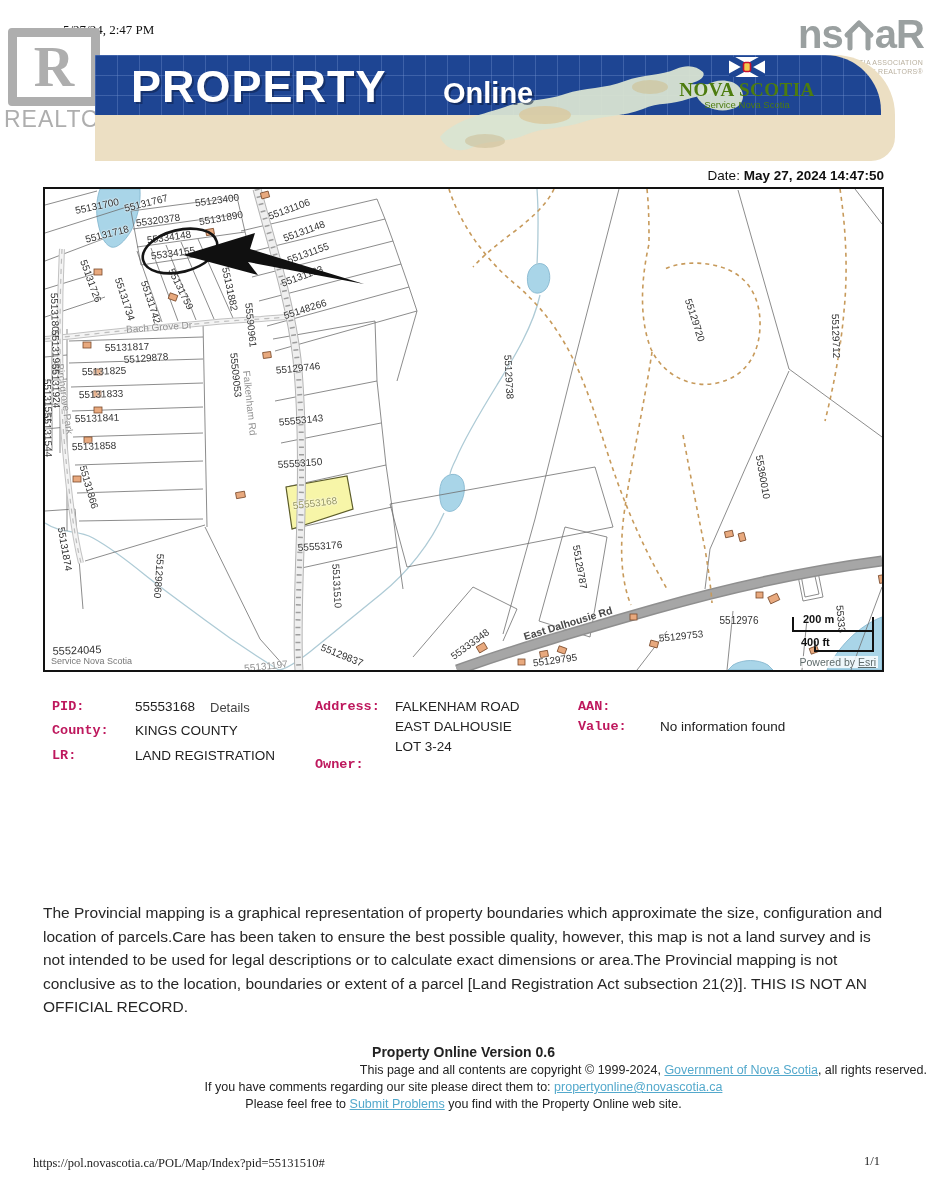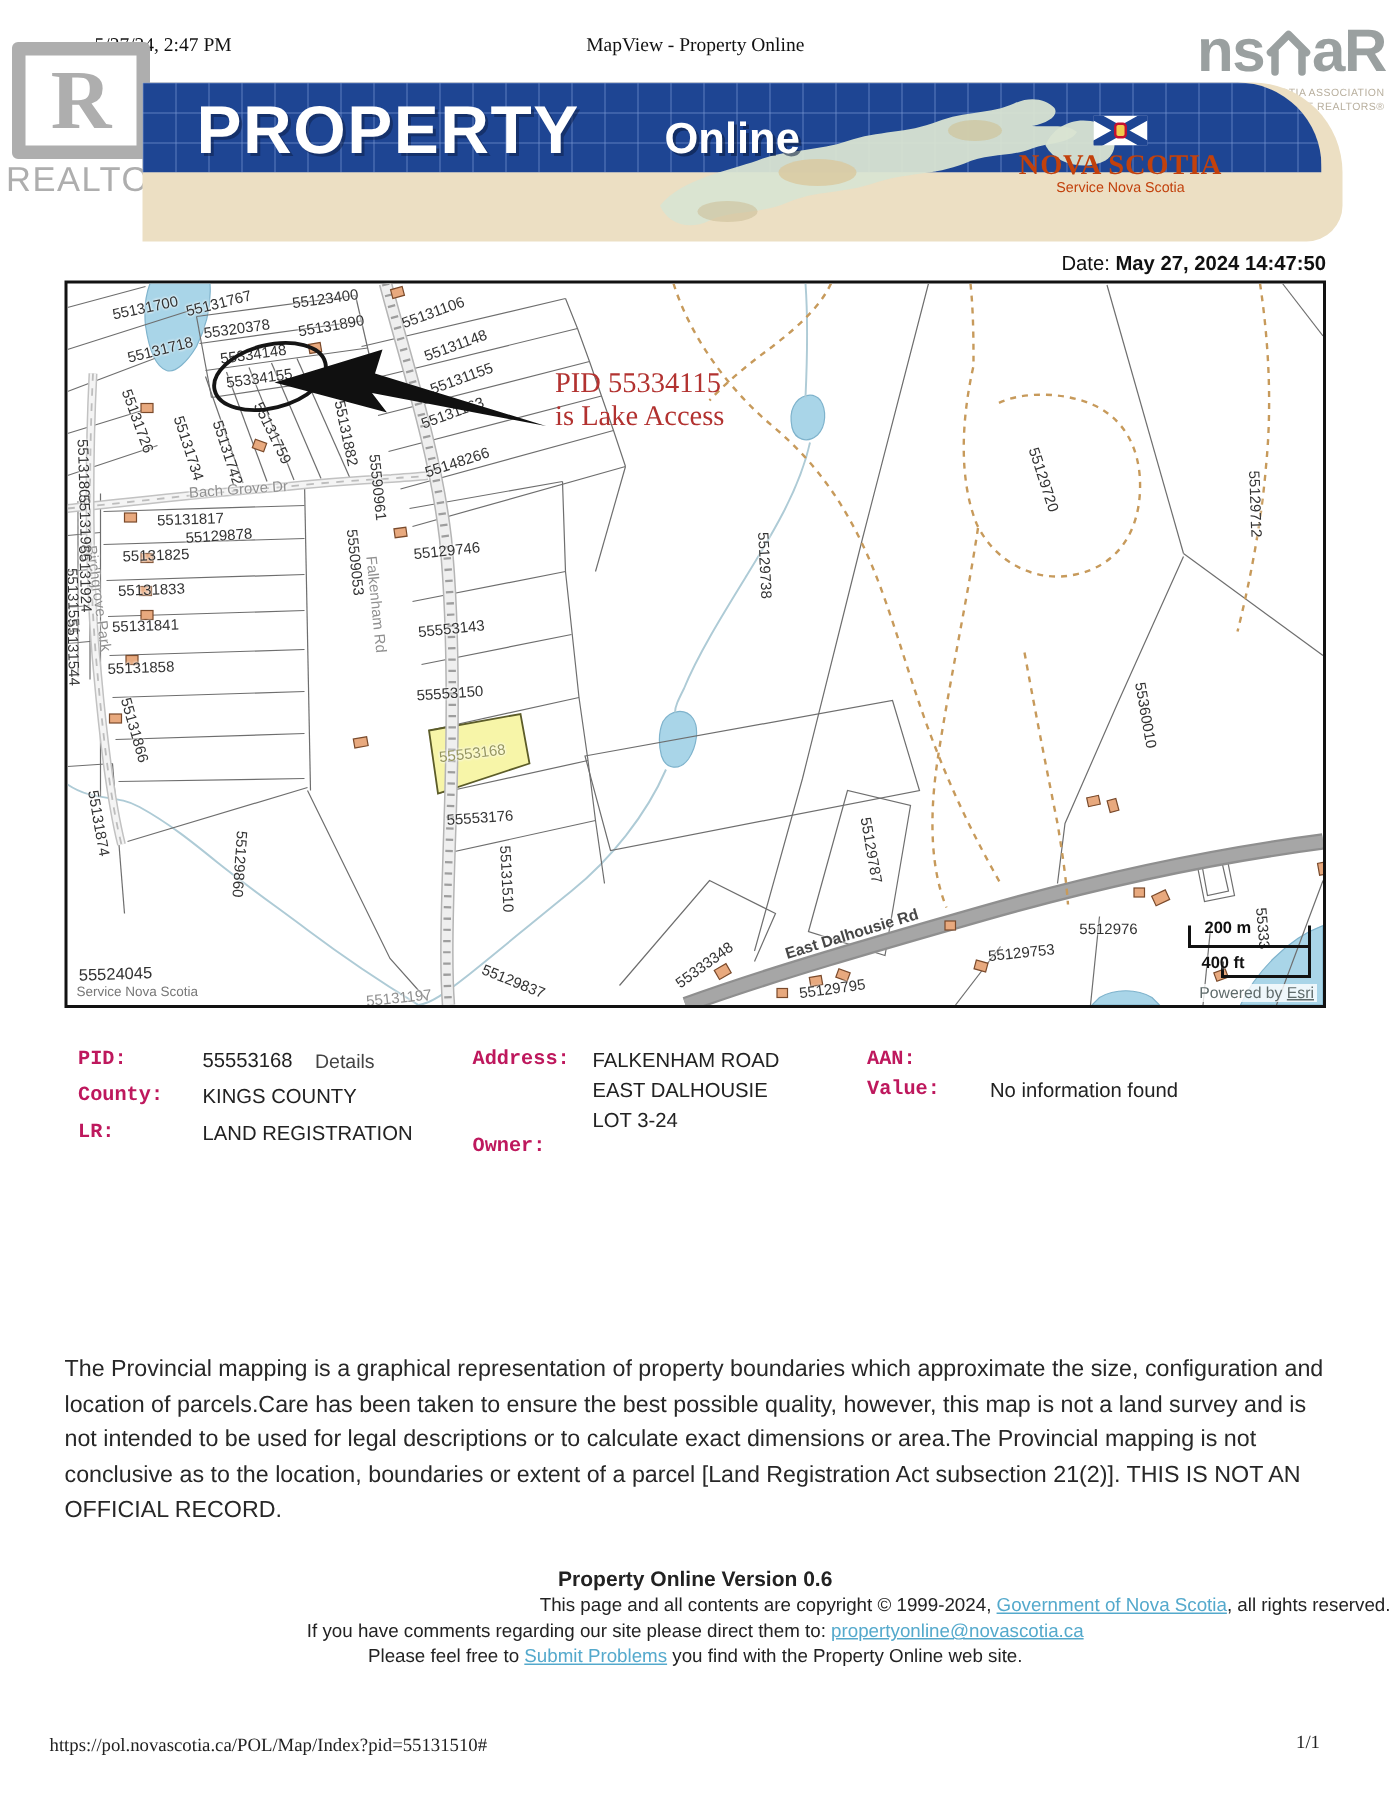--- a/index.html
+++ b/index.html
@@ -28,21 +28,21 @@
   .banner-beige{position:absolute;inset:0;background:#ecdfc3;border-radius:0 60px 24px 0;}
   .banner-blue{position:absolute;left:0;top:0;width:786px;height:60px;background:#1e4593;border-radius:0 56px 0 0;
     background-image:
       repeating-linear-gradient(to right, rgba(120,150,210,.35) 0 1px, transparent 1px 22px),
       repeating-linear-gradient(to bottom, rgba(120,150,210,.35) 0 1px, transparent 1px 20px);}
   .ns-map{position:absolute;left:330px;top:2px;z-index:3;}
   .brand{position:absolute;left:36px;top:6px;z-index:4;color:#fff;font-weight:800;font-size:45px;letter-spacing:1px;
          text-shadow:2px 2px 0 rgba(10,25,60,.45);}
   .brand-suffix{position:absolute;left:348px;top:22px;z-index:4;color:#fff;font-weight:700;font-size:29px;
          text-shadow:2px 2px 0 rgba(10,25,60,.55);}
-  .nslogo{position:absolute;right:68px;top:2px;width:160px;text-align:center;z-index:4;color:#c2410c;margin-top:20px;}
+  .nslogo{position:absolute;right:68px;top:2px;width:160px;text-align:center;z-index:4;color:#4d7c0f;}
   .nslogo .flag{margin:0 auto;}
   .nslogo .t1{font-family:"Liberation Serif",serif;font-weight:700;font-size:19px;letter-spacing:.5px;line-height:18px;}
   .nslogo .t2{font-size:9.5px;line-height:11px;}
 
   
   .pg-title{left:43px;top:150px;font-size:27px;font-weight:500;color:#1f1f1f;}
   .date-line{right:43px;top:168px;font-size:13.5px;color:#111;}
   .date-line b{font-weight:700;}
 
   
@@ -78,21 +78,20 @@
 
   .url-line{left:33px;top:1156px;font-family:"Liberation Serif",serif;font-size:12.5px;color:#222;}
   .pg-num{right:47px;top:1154px;font-family:"Liberation Serif",serif;font-size:12.5px;color:#222;}
 </style>
 </head>
 <body>
 
 <div class="page">
 
   <div class="abs print-hd hd-left">5/27/24, 2:47 PM</div>
-  <div class="abs print-hd hd-center">MapView - Property Online</div>
 
   <div class="abs rl-box">
     <span>R</span>
   </div>
   <div class="abs rl-word">REALTOR®</div>
 
   <div class="abs nsar">
     <span>ns</span>
     <svg width="34" height="36" viewBox="0 0 34 36">
       <path d="M5,17 L17,5 L29,17" fill="none" stroke="#9aa0a0" stroke-width="5" stroke-linecap="round" stroke-linejoin="round"></path>
@@ -338,24 +337,20 @@
         <span class="mlab" style="left: 718px; top: 288px; transform: translate(-50%, -50%) rotate(80deg);">55360010</span>
         <span class="mlab" style="left: 796px; top: 430px; transform: translate(-50%, -50%) rotate(85deg);">55333</span>
       </div>
 
     <svg id="map-over" width="837" height="481" viewBox="0 0 837 481" style="pointer-events:none">
       <ellipse cx="135" cy="62" rx="38" ry="21" transform="rotate(-14 135 62)" fill="none" stroke="#151515" stroke-width="2.6"></ellipse>
       <polygon points="138,66 210,44 205,60 319,95 203,73 213,86" fill="#101010"></polygon>
       <path d="M748,428 L748,442 L828,442 L828,428 M828,442 L828,462 L770,462 L770,452" stroke="#111" stroke-width="2" fill="none"></path>
     </svg>
 
-    <div class="annot">
-      <div style="color:#B23230">PID 55334115</div>
-      <div style="color:#B23230">is Lake Access</div>
-    </div>
 
     <div class="scale-txt" style="left:758px;top:424px">200 m</div>
     <div class="scale-txt" style="left:756px;top:447px">400 ft</div>
     <div class="svc">Service Nova Scotia</div>
     <div class="esri"><span>Powered by </span><u>Esri</u></div>
   </div>
 
   <div class="abs dl" style="left:52px;top:699px">PID:</div>
   <div class="abs dv" style="left:135px;top:699px">55553168</div>
   <div class="abs dlink" style="left:210px;top:700px">Details</div>

